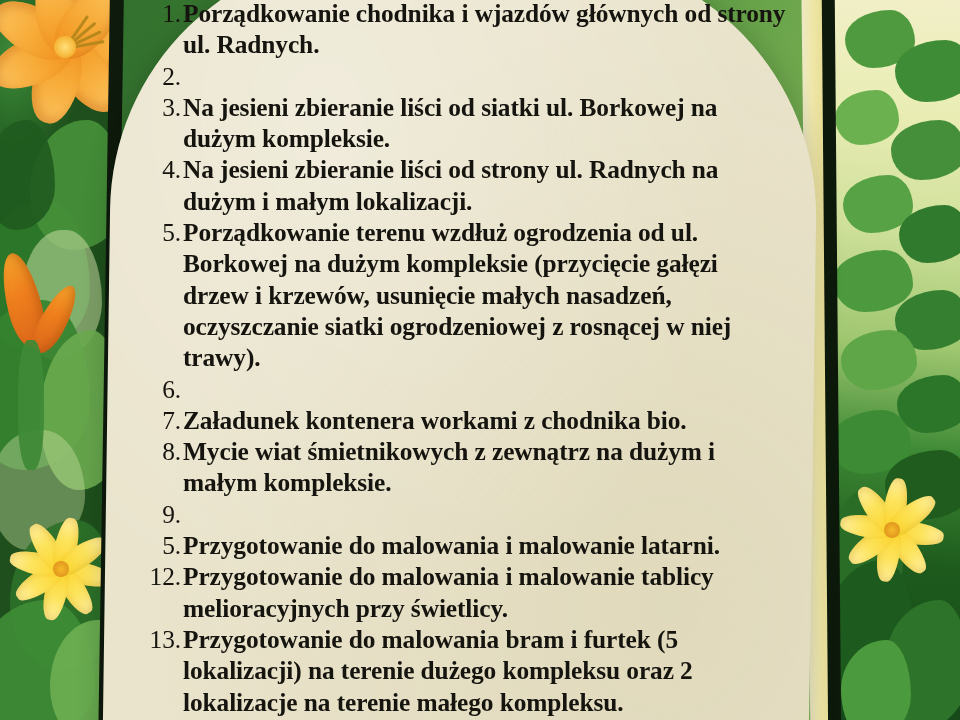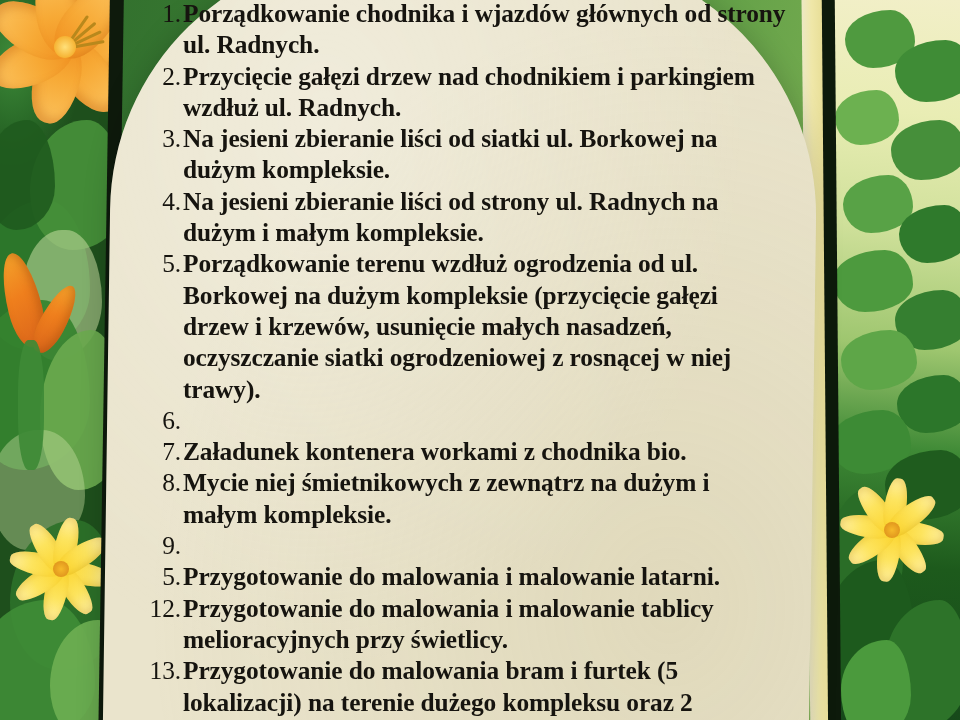--- a/index.html
+++ b/index.html
@@ -316,44 +316,43 @@
   </div>
 
   <div class="content">
     <ol class="task-list" id="task-list">
         <li>
           <span class="num">1.</span>
           <span class="txt">Porządkowanie chodnika i wjazdów głównych od strony ul. Radnych.</span>
         </li>
         <li>
           <span class="num">2.</span>
-          <span class="txt">Przycięcie gałęzi drzew nad chodnikiem i parkingiem wzdłuż ul. Radnych.</span>
         </li>
         <li>
           <span class="num">3.</span>
           <span class="txt">Na jesieni zbieranie liści od siatki ul. Borkowej na dużym kompleksie.</span>
         </li>
         <li>
           <span class="num">4.</span>
-          <span class="txt">Na jesieni zbieranie liści od strony ul. Radnych na dużym i małym kompleksie.</span>
+          <span class="txt">Na jesieni zbieranie liści od strony ul. Radnych na dużym i małym lokalizacji.</span>
         </li>
         <li>
           <span class="num">5.</span>
           <span class="txt">Porządkowanie terenu wzdłuż ogrodzenia od ul. Borkowej na dużym kompleksie (przycięcie gałęzi drzew i krzewów, usunięcie małych nasadzeń, oczyszczanie siatki ogrodzeniowej z rosnącej w niej trawy).</span>
         </li>
         <li>
           <span class="num">6.</span>
         </li>
         <li>
           <span class="num">7.</span>
           <span class="txt">Załadunek kontenera workami z chodnika bio.</span>
         </li>
         <li>
           <span class="num">8.</span>
-          <span class="txt">Mycie niej śmietnikowych z zewnątrz na dużym i małym kompleksie.</span>
+          <span class="txt">Mycie wiat śmietnikowych z zewnątrz na dużym i małym kompleksie.</span>
         </li>
         <li>
           <span class="num">9.</span>
         </li>
         <li>
           <span class="num">5.</span>
           <span class="txt">Przygotowanie do malowania i malowanie latarni.</span>
         </li>
         <li>
           <span class="num">12.</span>

